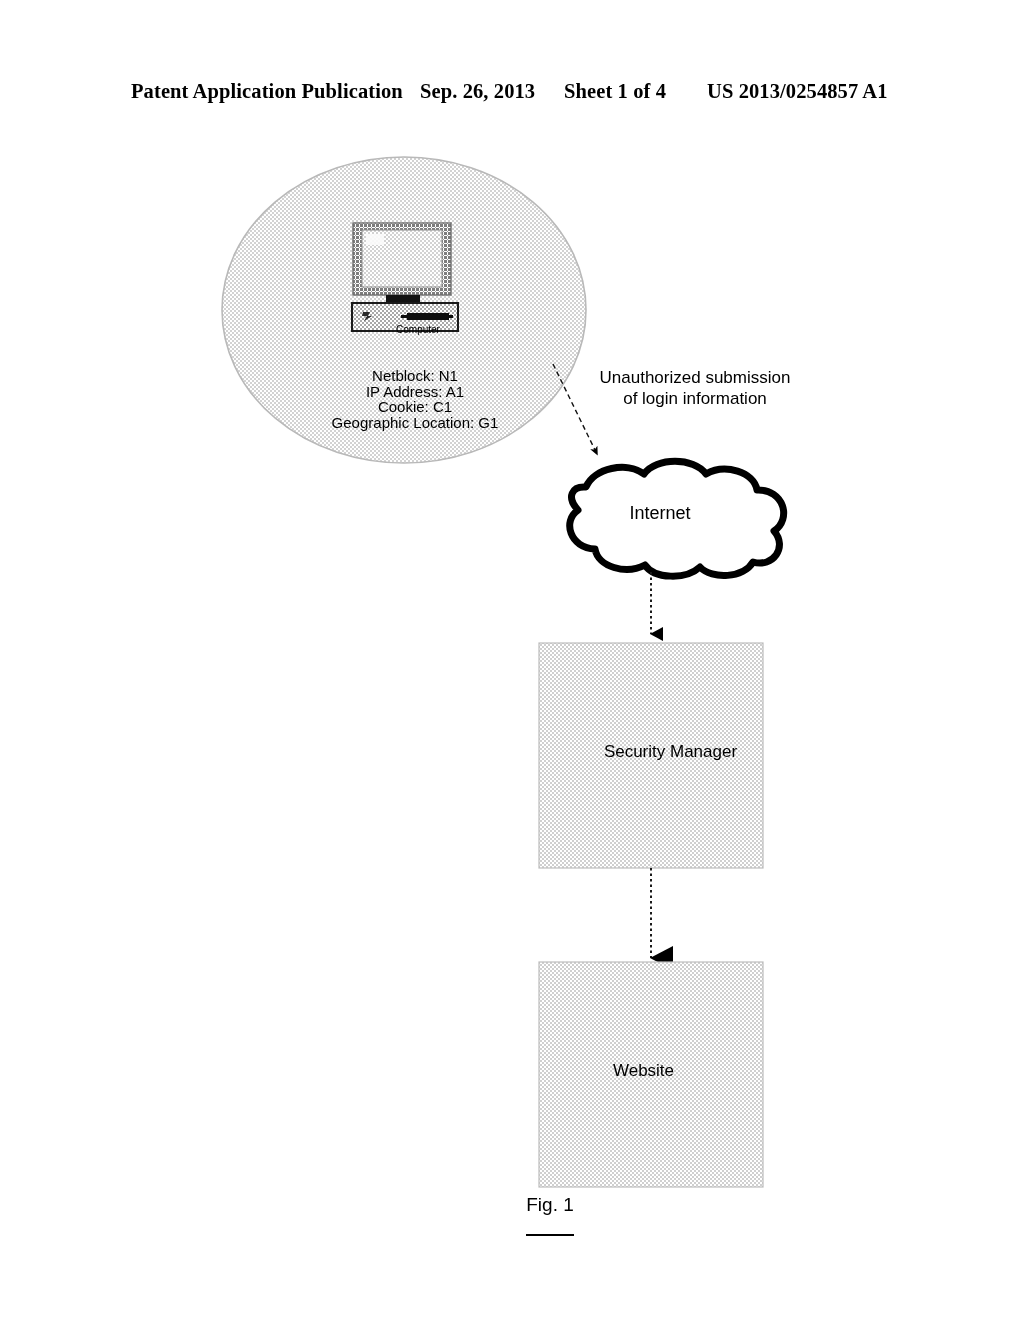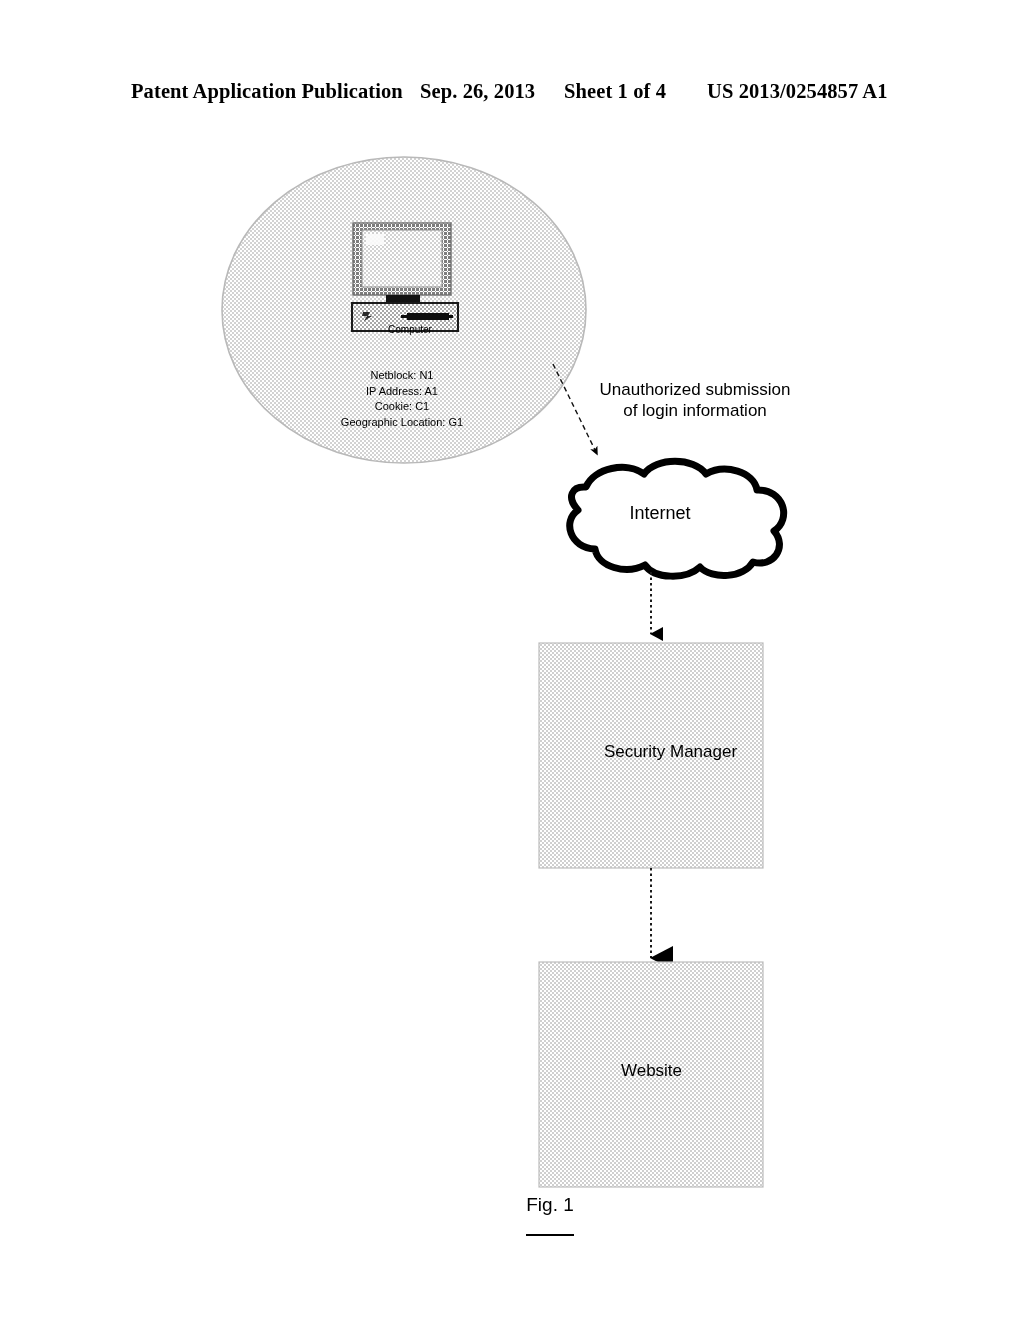--- a/index.html
+++ b/index.html
@@ -68,36 +68,36 @@
     position: absolute;
     text-align: center;
     white-space: nowrap;
     font-family: "Liberation Sans", sans-serif;
     color: #000;
   }
 
   #computer-label {
     left: 330px;
     top: 324px;
-    width: 160px;
+    width: 176px;
     font-size: 10px;
   }
 
   #host-attributes {
-    left: 282px;
+    left: 295px;
     top: 368px;
     width: 240px;
-    font-size: 11px;
+    font-size: 15px;
     line-height: 15.6px;
   }
   #host-attributes div { white-space: nowrap; }
 
   #unauthorized-note {
     left: 565px;
-    top: 379px;
+    top: 367px;
     width: 260px;
     font-size: 17px;
     line-height: 21px;
     text-align: center;
   }
 
   #internet-label {
     left: 530px;
     top: 503px;
     width: 260px;
@@ -109,21 +109,21 @@
     left: 539px;
     top: 742px;
     width: 225px;
     font-size: 17px;
     padding-left: 19px;
   }
 
   #website-label {
     left: 539px;
     top: 1061px;
-    width: 225px;
+    width: 209px;
     font-size: 17px;
   }
 
   #figure-caption {
     left: 470px;
     top: 1194px;
     width: 160px;
     font-size: 19px;
     text-align: center;
   }

